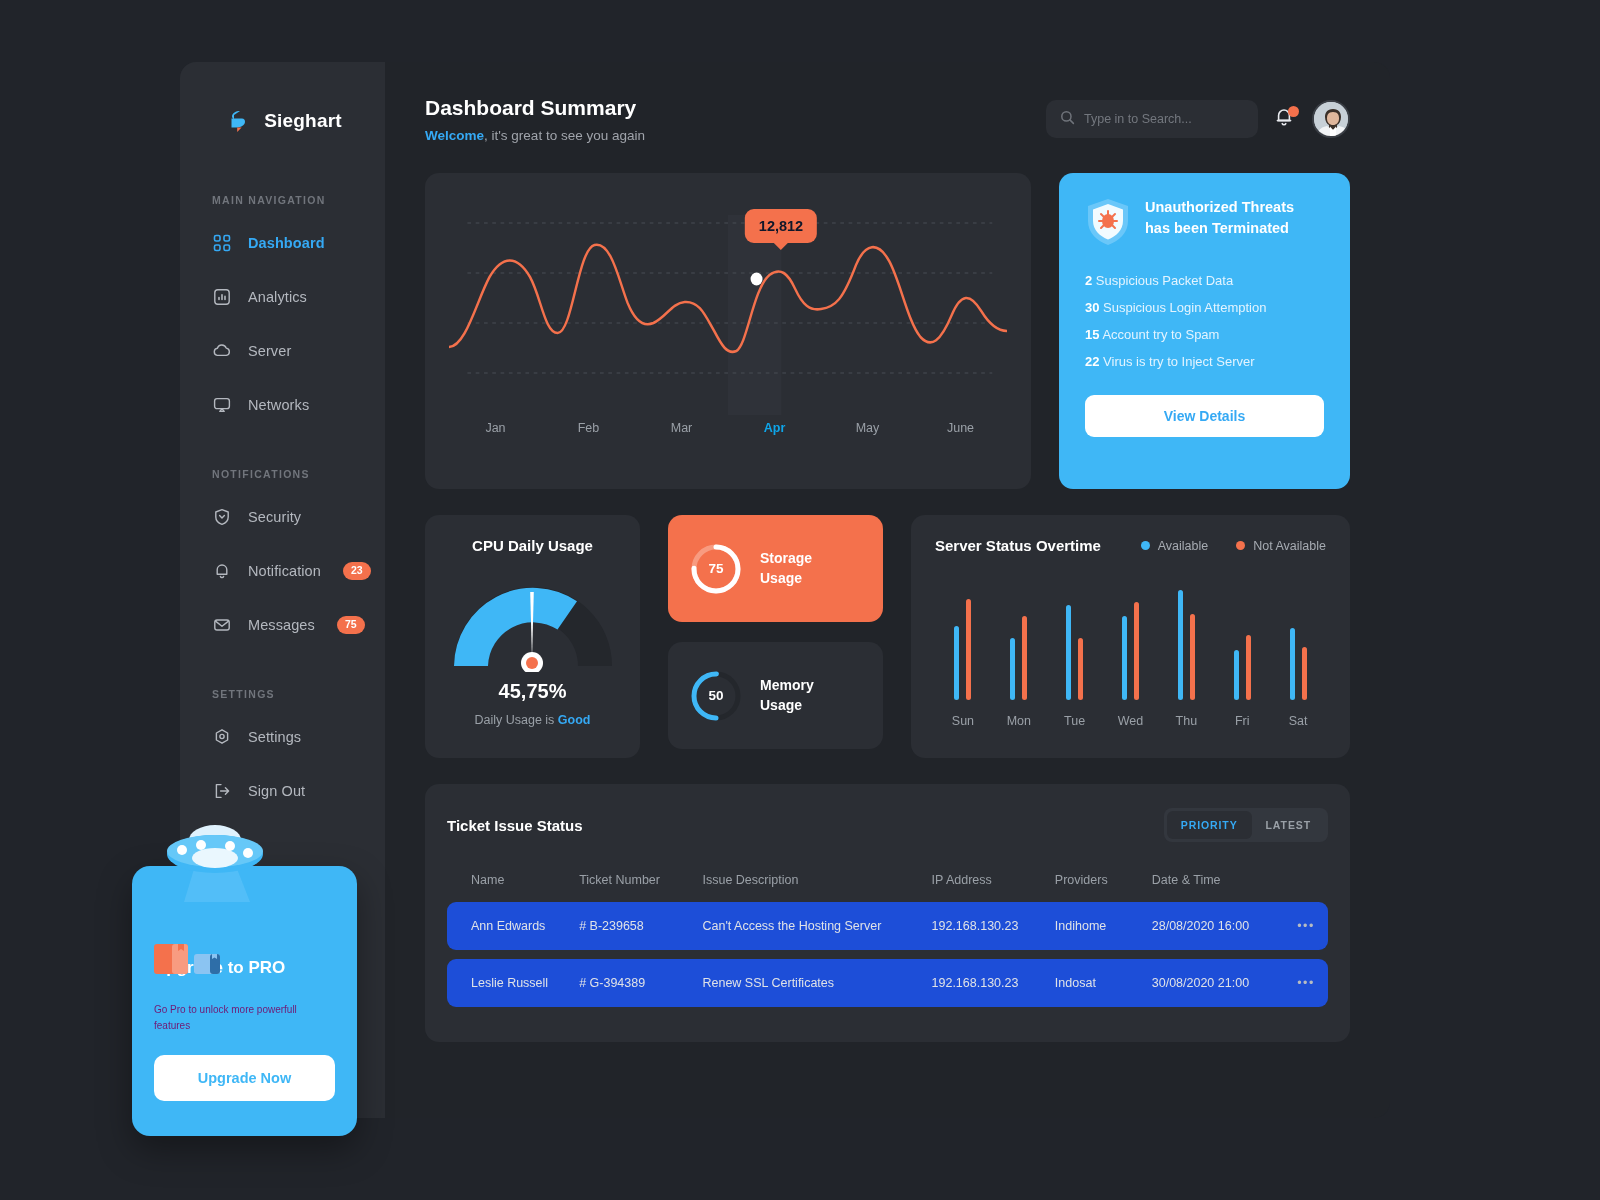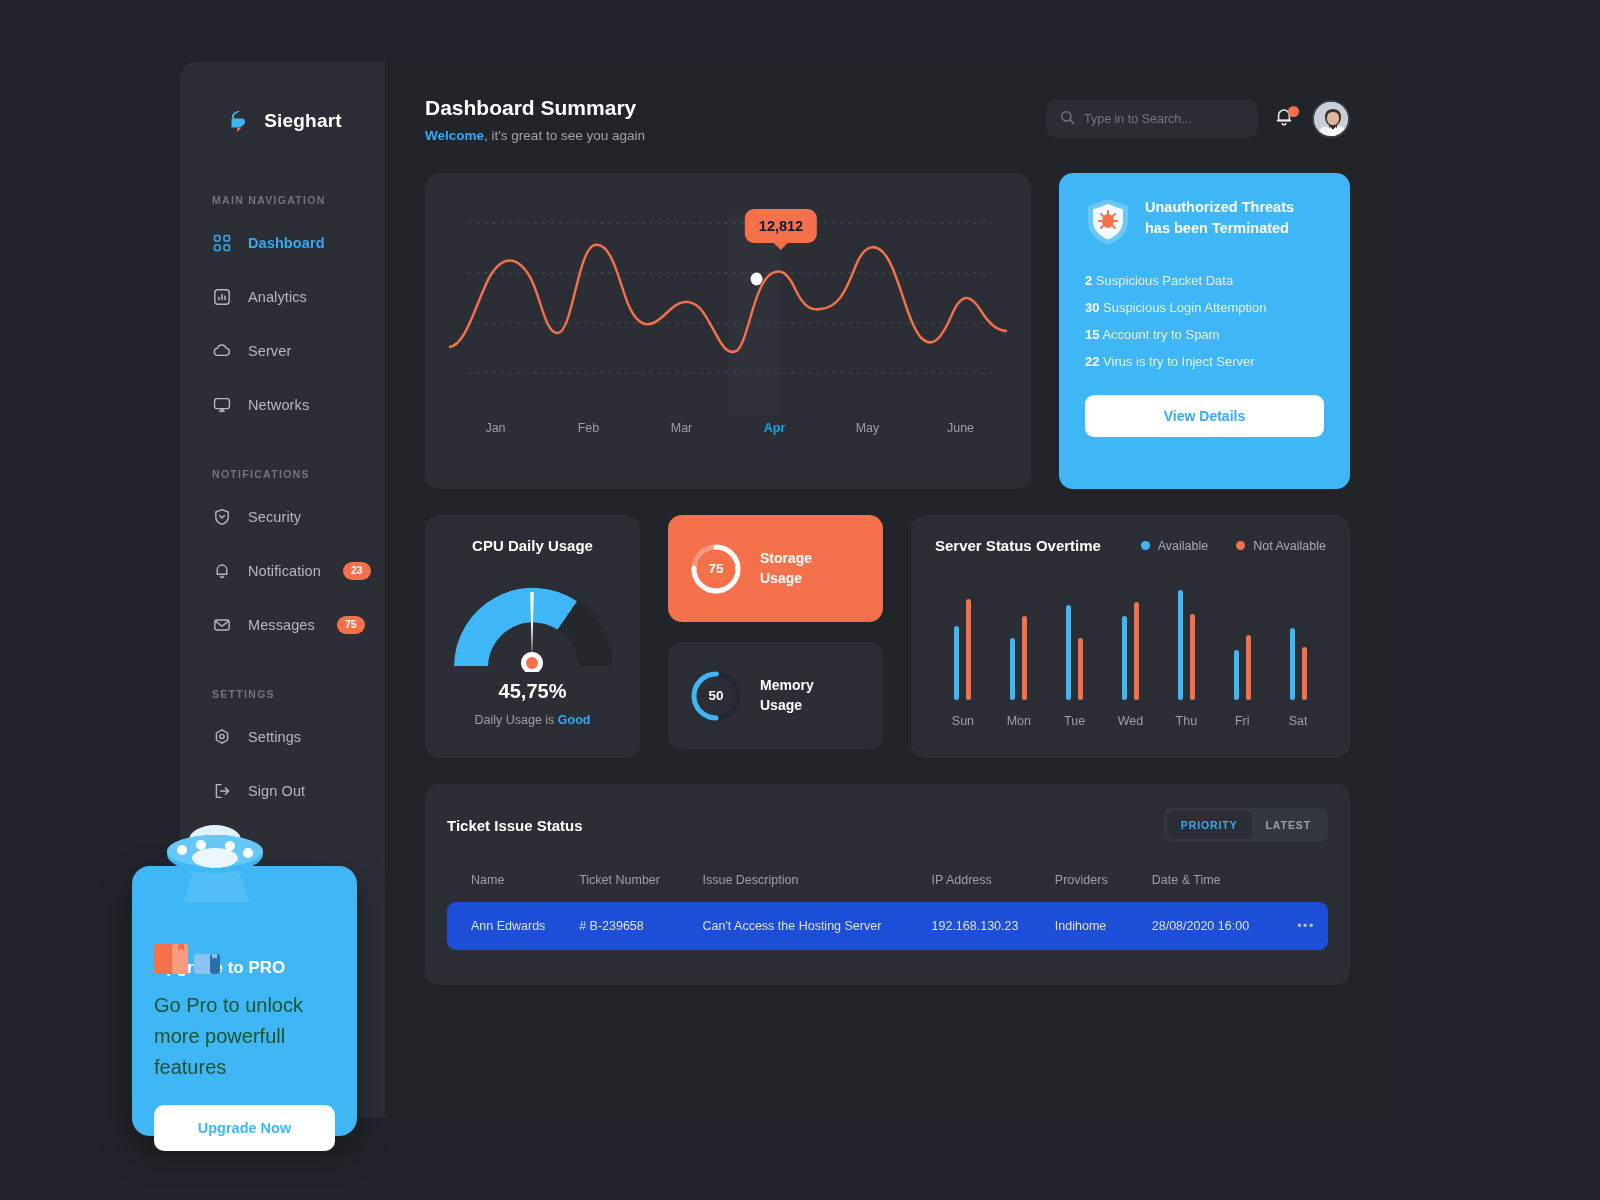--- a/index.html
+++ b/index.html
@@ -89,21 +89,21 @@
     left: -48px; bottom: -18px;
     width: 225px; height: 270px;
     background: #3fb7f6;
     border-radius: 18px;
     padding: 66px 22px 22px;
     box-shadow: 0 14px 34px rgba(0,0,0,.35);
   }
   .ufo { position: absolute; left: 22px; top: -56px; width: 140px; height: 120px; }
   .upgrade-boxes { position: absolute; left: 22px; top: 74px; width: 90px; height: 36px; }
   .upgrade-title { color: #ffffff; font-size: 17px; font-weight: bold; margin-top: 26px; }
-  .upgrade-desc { color: #14532d; font-size: 20px; line-height: 1.55; margin-top: 12px; }
+  .upgrade-desc { color: #701a75; font-size: 10px; line-height: 1.55; margin-top: 24px; }
   .upgrade-btn {
     margin-top: 22px;
     width: 100%; height: 46px;
     background: #ffffff; color: #3fb7f6;
     border: none; border-radius: 10px;
     font-size: 14.5px; font-weight: bold;
     font-family: inherit; cursor: pointer;
   }
 
   
@@ -644,19 +644,28 @@
           <tbody>
             <tr class="row">
               <td>Ann Edwards</td>
               <td># B-239658</td>
               <td>Can't Access the Hosting Server</td>
               <td>192.168.130.23</td>
               <td>Indihome</td>
               <td>28/08/2020  16:00</td>
               <td class="dots">•••</td>
             </tr>
+            <tr class="row">
+              <td>Leslie Russell</td>
+              <td># G-394389</td>
+              <td>Renew SSL Certificates</td>
+              <td>192.168.130.23</td>
+              <td>Indosat</td>
+              <td>30/08/2020  21:00</td>
+              <td class="dots">•••</td>
+            </tr>
           </tbody>
         </table>
       </section>
 
     </main>
   </div>
 </div>
 
 </body></html>

